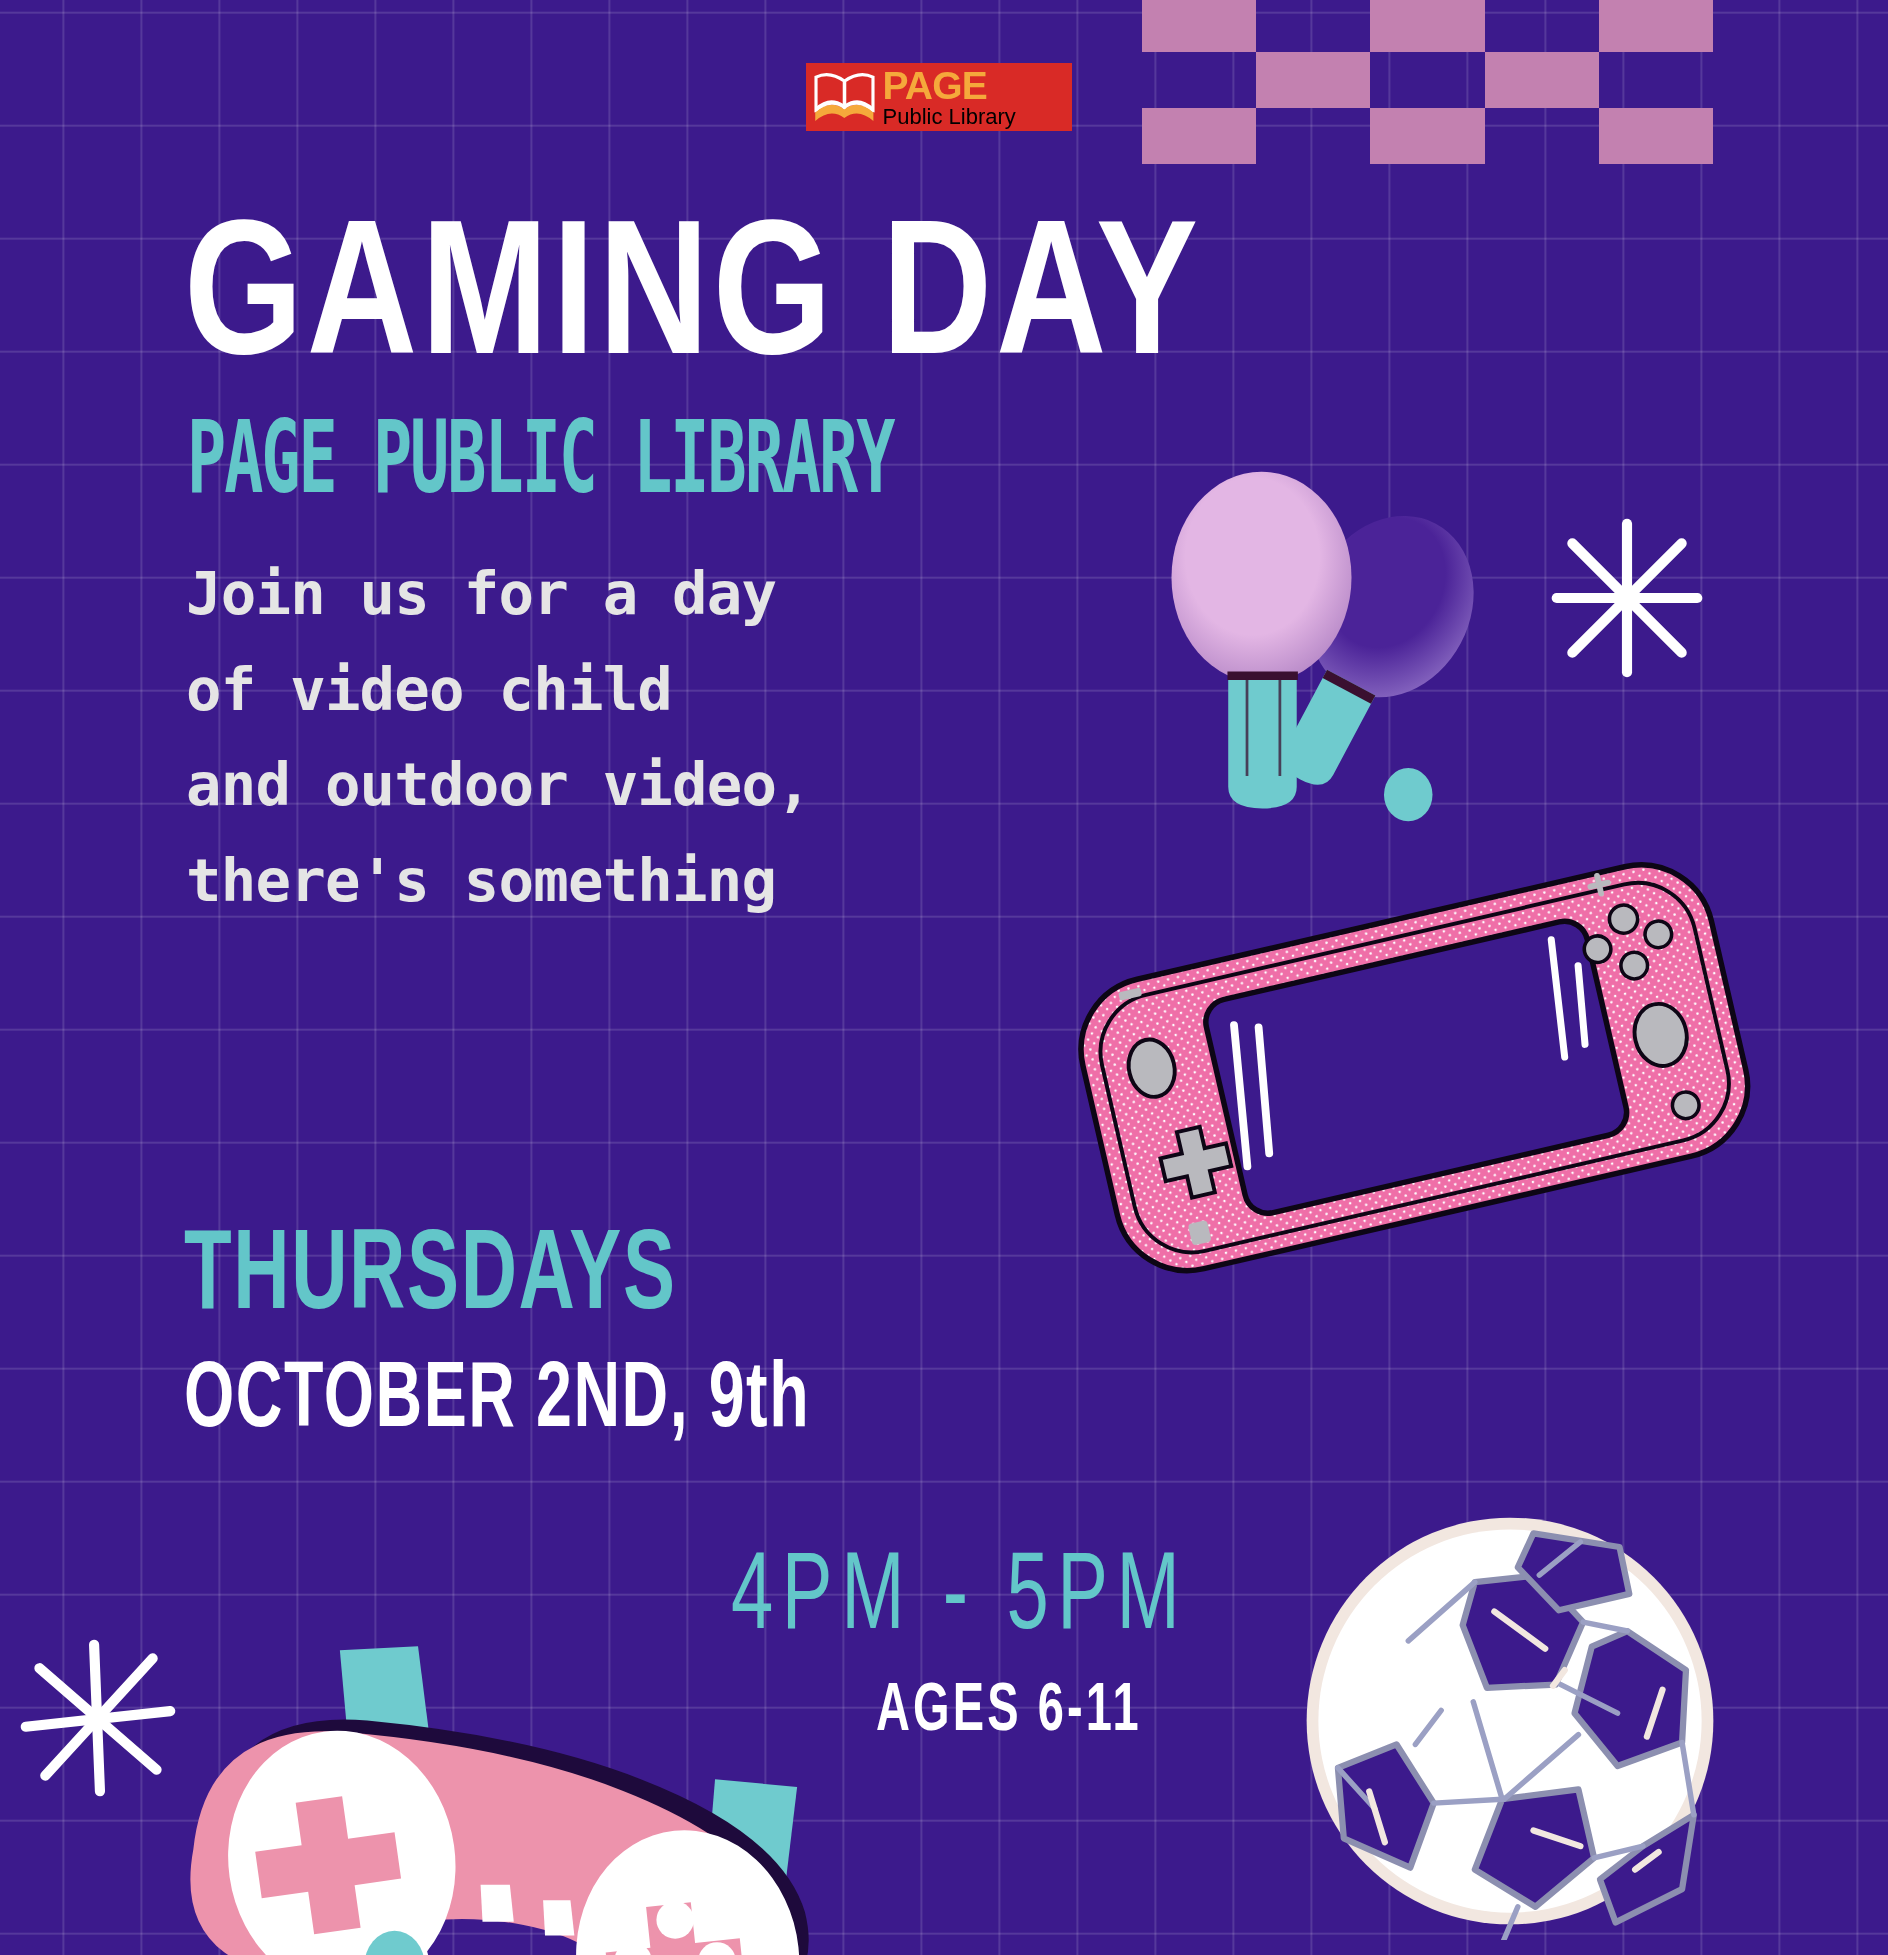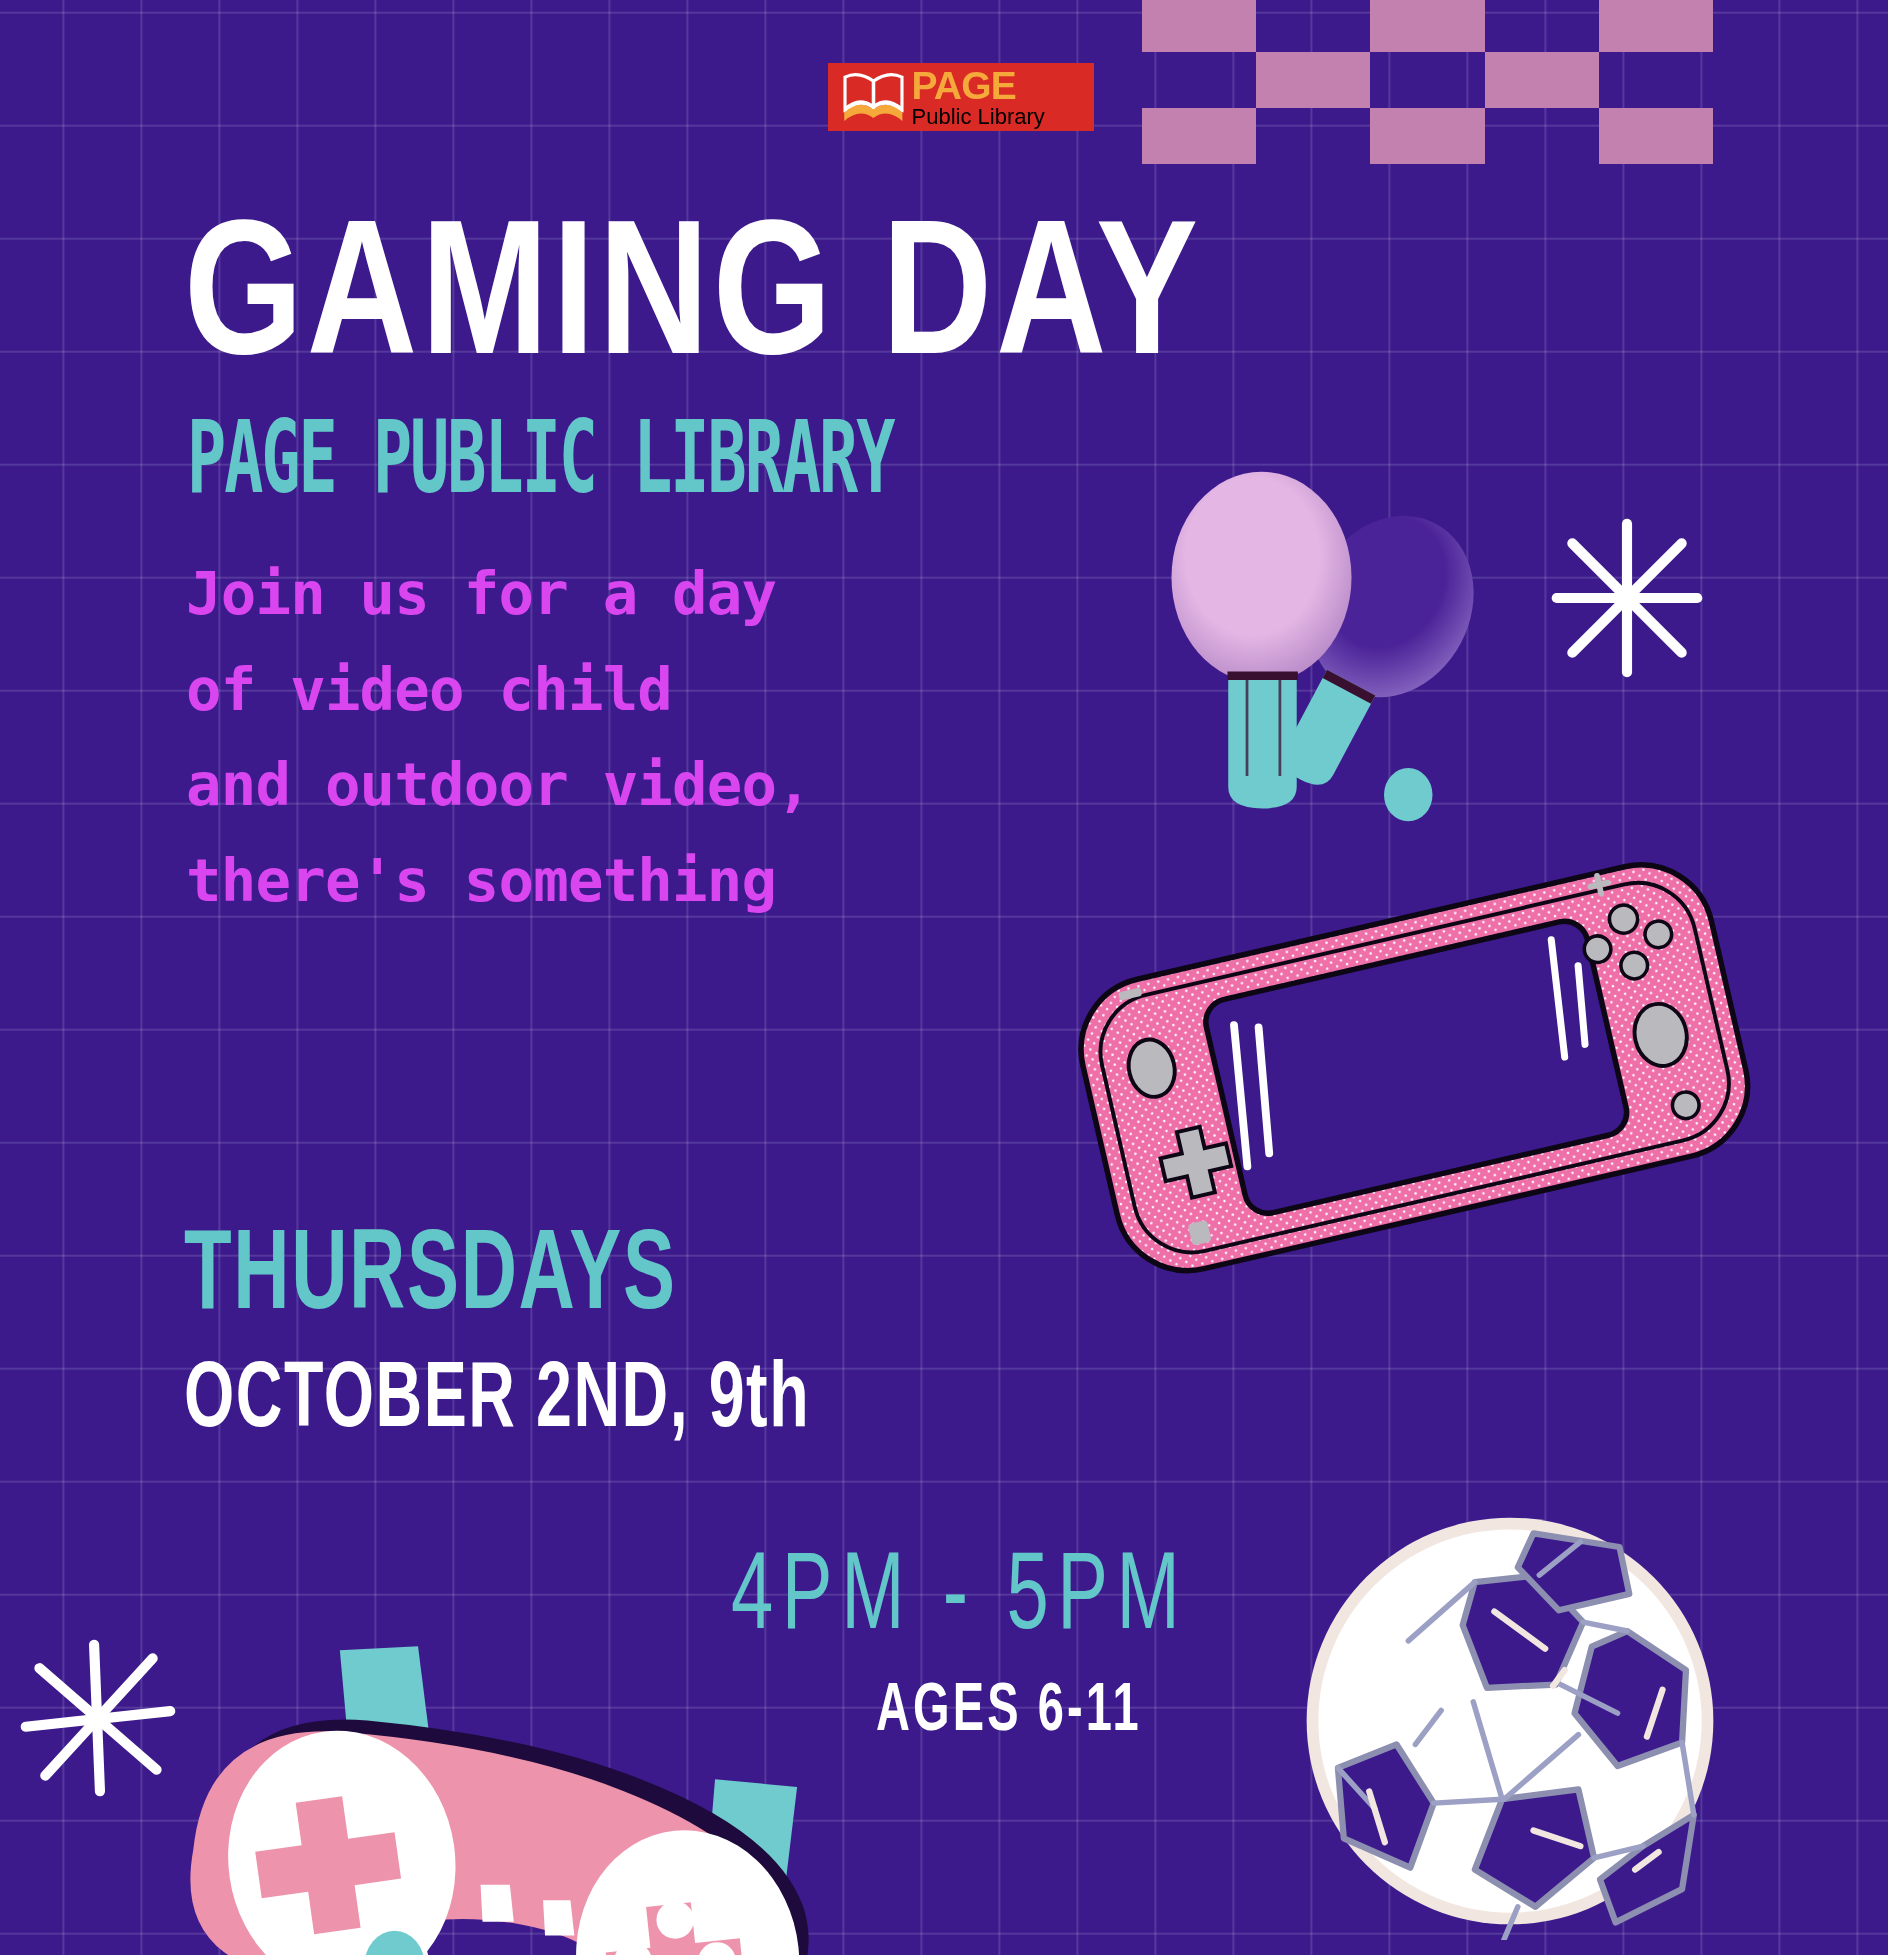--- a/index.html
+++ b/index.html
@@ -45,28 +45,28 @@
     left: 1142px;
     width: 571px;
     height: 168px;
     grid-template-columns: repeat(5, 1fr);
     grid-template-rows: repeat(3, 1fr);
   }
 
   
   #logo {
     position: absolute;
-    left: 828px;
+    left: 806px;
     top: 63px;
     width: 266px;
     height: 68px;
     background: #D92A26;
     display: flex;
     align-items: center;
-    padding: 0 13px;
+    padding: 0 6px;
     box-sizing: border-box;
   }
   #logo-book { width: 65px; height: 55px; flex: 0 0 auto; }
   #logo-words {
     margin-left: 5.5px;
     display: flex;
     flex-direction: column;
     justify-content: center;
     line-height: 1;
   }
@@ -115,21 +115,21 @@
     transform-origin: left top;
     white-space: nowrap;
   }
 
   
   #blurb {
     position: absolute;
     left: 186px;
     top: 546px;
     width: 919px;
-    color: #d946ef;
+    color: #e5e5e5;
     font-family: "DejaVu Sans Mono", monospace;
     font-size: 59px;
     font-weight: 700;
     line-height: 1.62;
     letter-spacing: -0.8px;
   }
   #blurb .line { display: block; white-space: nowrap; }
 
   
   #weekday {

